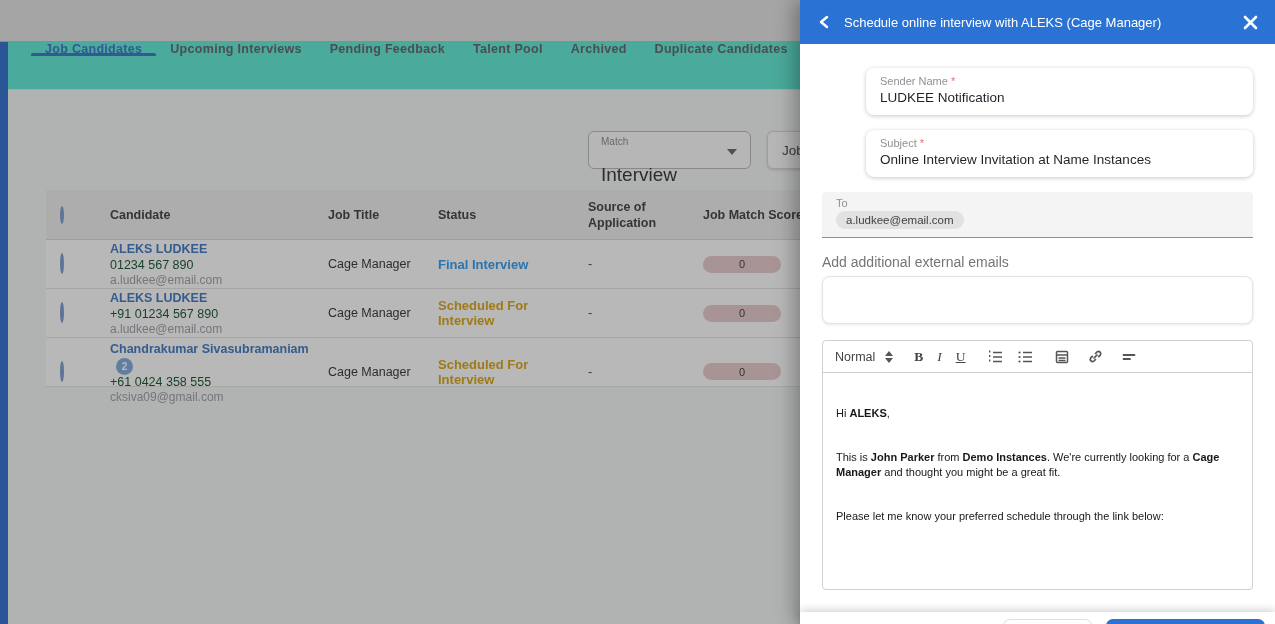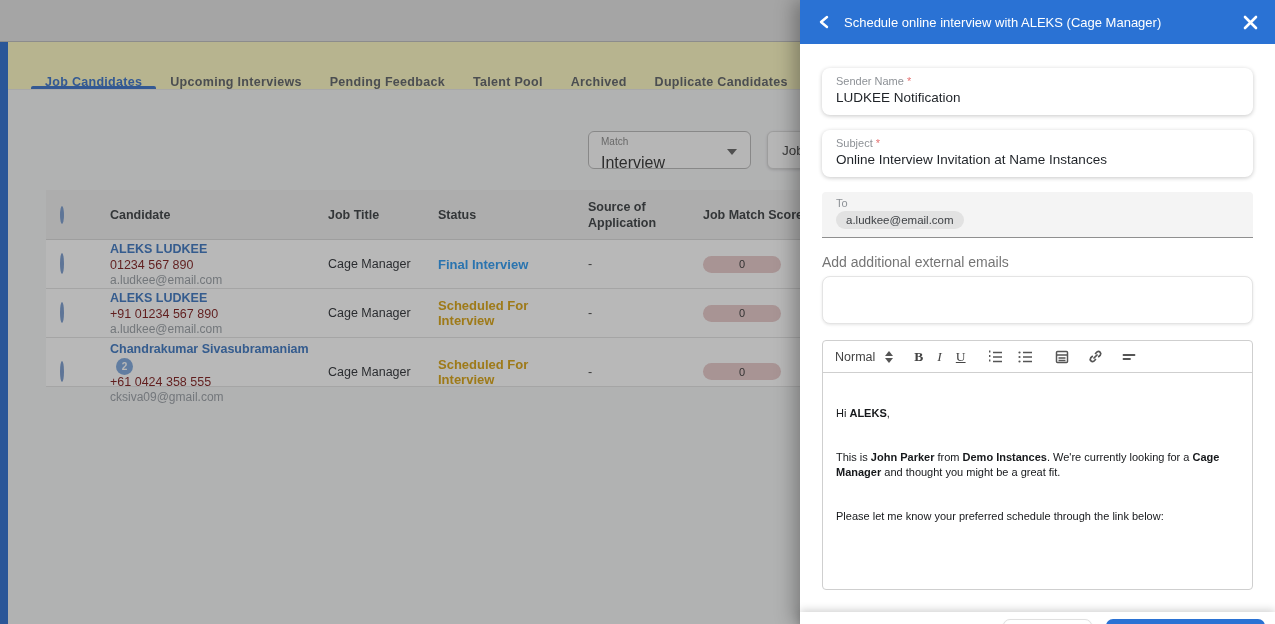--- a/index.html
+++ b/index.html
@@ -6,53 +6,53 @@
   html,body { width:1275px; height:624px; overflow:hidden; background:#f5f6f7;
               font-family:"Liberation Sans", sans-serif; }
   .stage { position:relative; width:1275px; height:624px; overflow:hidden; }
 
   
   .app { position:absolute; inset:0; background:#f5f6f7; }
   .topbar { position:absolute; left:0; top:0; width:100%; height:42px;
             background:#e4e4e4; border-bottom:1px solid #bfbfbf; }
   .side-strip { position:absolute; left:0; top:42px; width:8px; bottom:0; background:#2e6fd0; }
 
-  .tabbar { position:absolute; left:8px; right:0; top:42px; height:48px; background:#fef9c3;
-            border-bottom:1px solid #e7e7e7; display:flex; align-items:flex-end; padding-left:23px; }
+  .tabbar { position:absolute; left:8px; right:0; top:42px; height:48px; background:#5eead4;
+            border-bottom:1px solid #e7e7e7; display:flex; align-items:flex-start; padding-left:23px; }
   .tab { position:relative; display:flex; align-items:center; padding:0 14px;
          font-size:12.5px; font-weight:700; letter-spacing:.3px; color:#5f6368;
          white-space:nowrap; cursor:pointer; }
   .tab.active { color:#3b74c9; }
   .tab.active::after { content:""; position:absolute; left:0; right:0; bottom:0; height:3px;
                        background:#3b74c9; border-radius:2px 2px 0 0; }
 
   .select-box { position:absolute; left:588px; top:131px; width:163px; height:38px;
                 background:#fdfdfd; border:1px solid #b9b9b9; border-radius:6px;
                 padding:4px 12px; cursor:pointer; }
   .select-box .lbl { font-size:10px; color:#8a8a8a; }
-  .select-box .val { font-size:16px; color:#333; margin-top:7px; }
+  .select-box .val { font-size:19px; color:#333; margin-top:17px; }
   .caret { position:absolute; right:13px; top:17px; width:0; height:0;
            border-left:5px solid transparent; border-right:5px solid transparent;
            border-top:6px solid #666; }
   .job-btn { position:absolute; left:767px; top:131px; width:84px; height:38px;
              background:#fdfdfd; border:1px solid #d8d8d8; border-radius:6px;
              box-shadow:0 1px 3px rgba(0,0,0,.15); font-size:13.5px; color:#444;
              display:flex; align-items:center; padding-left:14px; cursor:pointer; }
 
   
   .table { position:absolute; left:46px; top:190px; width:762px; }
   .t-row { display:grid; grid-template-columns:64px 218px 110px 150px 115px 103px;
            align-items:center; background:#fff; border-bottom:1px solid #e3e3e3; height:49px; }
   .t-head { background:#efefef; height:50px; border-bottom:1px solid #d9d9d9;
             font-size:12.5px; font-weight:700; color:#3c4043; line-height:16px; }
   .radio { width:18px; height:18px; border:2px solid #7b9cce; border-radius:50%;
            margin-left:14px; cursor:pointer; background:transparent; }
   .cand { line-height:15.5px; padding-top:2px; }
   .cand .nm { font-size:12.5px; font-weight:600; color:#3e78c2; cursor:pointer; }
-  .cand .ph { font-size:12.5px; color:#7f1d1d; }
+  .cand .ph { font-size:12.5px; color:#14532d; }
   .cand .em { font-size:12px; color:#9aa0a6; }
   .badge { display:inline-flex; align-items:center; justify-content:center;
            width:17px; height:17px; border-radius:50%; background:#7fa9dd;
            color:#fff; font-size:10px; font-weight:700; margin-left:6px; vertical-align:middle; }
   .jt { font-size:12.5px; color:#2f3237; }
   .st { font-size:13px; font-weight:600; }
   .src { font-size:12.5px; color:#444; }
   .pill { width:78px; height:17px; border-radius:9px; background:#e8caca;
           font-size:11px; color:#3a3a3a; display:flex; align-items:center; justify-content:center; }
 
@@ -63,21 +63,21 @@
   .drawer { position:absolute; right:0; top:0; width:475px; height:624px; background:#fff;
             z-index:100; box-shadow:-6px 0 18px rgba(0,0,0,.3); }
   .d-head { height:44px; background:#2a72d4; display:flex; align-items:center;
             padding:0 14px; color:#fff; }
   .d-title { font-size:13px; font-weight:400; margin-left:8px; flex:1; white-space:nowrap; }
   .icon-btn { width:22px; height:22px; display:flex; align-items:center; justify-content:center;
               cursor:pointer; flex:0 0 auto; }
   .d-body { position:relative; height:580px; padding:0 22px; }
 
   .card { border-radius:8px; background:#fff; box-shadow:0 1px 4px rgba(0,0,0,.22);
-          padding:7px 14px; height:47px; }
+          padding:7px 14px; height:47px;margin-left:44px; }
   .card .f-lbl { font-size:11px; color:#8d9196; }
   .card .f-lbl .ast { color:#e57373; }
   .card .f-val { font-size:13.5px; color:#1f2328; margin-top:3px; }
   .mt24{margin-top:24px;} .mt15{margin-top:15px;}
 
   .to-field { margin-top:15px; height:46px; background:#f4f4f4; border-bottom:1.5px solid #8f8f8f;
               border-radius:4px 4px 0 0; padding:5px 14px; }
   .to-field .f-lbl { font-size:11px; color:#8d9196; }
   .chip { display:inline-block; background:#e2e2e2; border-radius:11px; padding:3px 10px;
           font-size:11.5px; color:#3f4246; margin-top:2px; cursor:default; }

